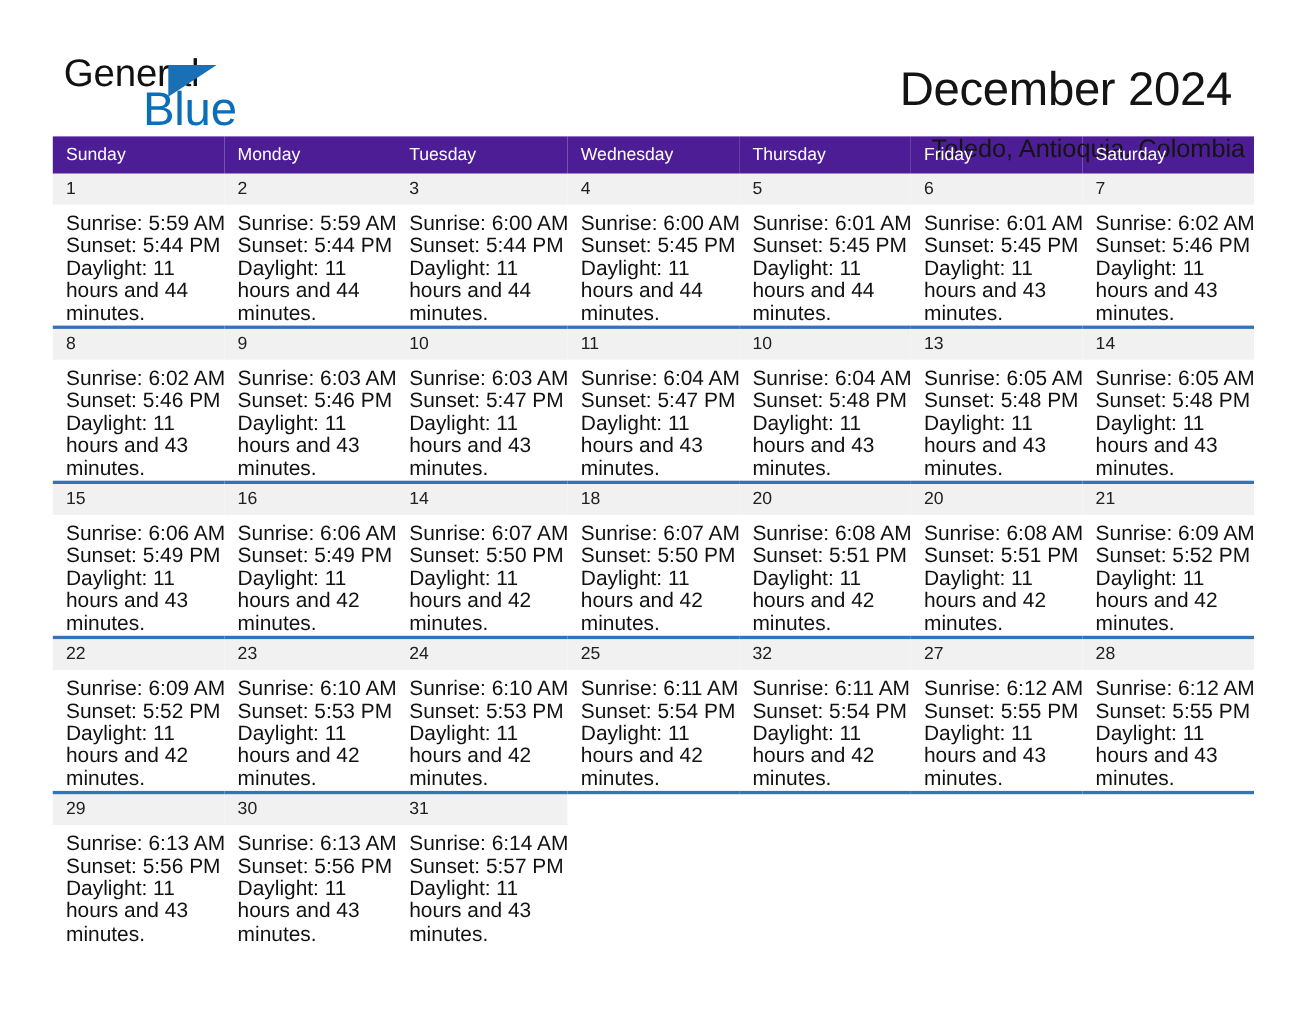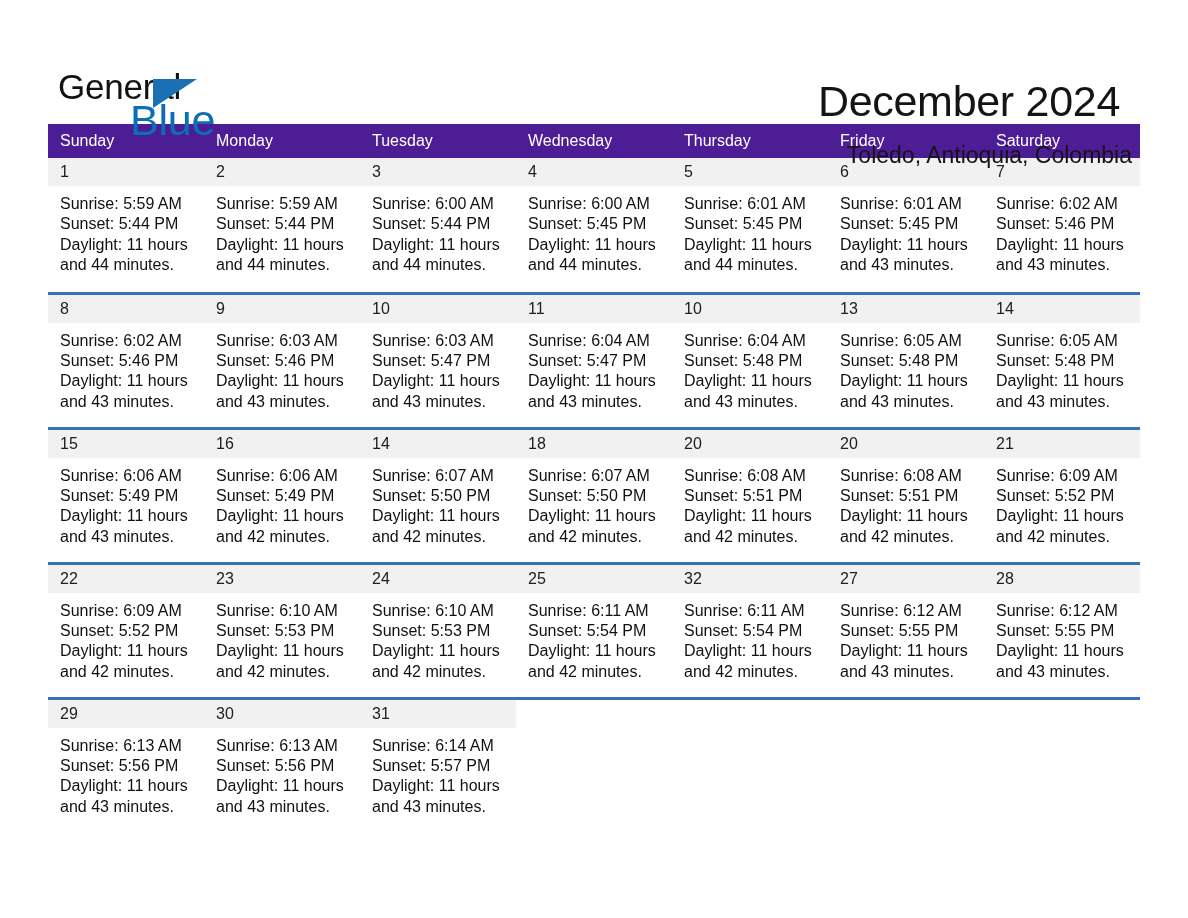--- a/index.html
+++ b/index.html
@@ -17,21 +17,21 @@
     position: relative;
     width: 1188px;
     height: 918px;
     padding: 0 48px;
   }
 
   
   .top {
     display: flex;
     align-items: flex-start;
-    padding-top: 64px;
+    padding-top: 44px;
     height: 110px;
   }
   .brand {
     position: relative;
     width: 200px;
     height: 76px;
     flex: 0 0 auto;
   }
   .brand-general {
     position: absolute;
@@ -111,21 +111,21 @@
     height: 28px;
     padding: 4px 0 0 12px;
   }
   .daynum {
     font-size: 16px;
     line-height: 20px;
     color: #202020;
   }
   .detail {
     padding: 8px 10px 0 12px;
-    font-size: 16px;
+    font-size: 19px;
     line-height: 20.4px;
     color: #111111;
   }
   .detail div { white-space: nowrap; }
   .detail .wrap { white-space: normal; }
 </style>
 </head>
 <body>
 
 <div class="page">

